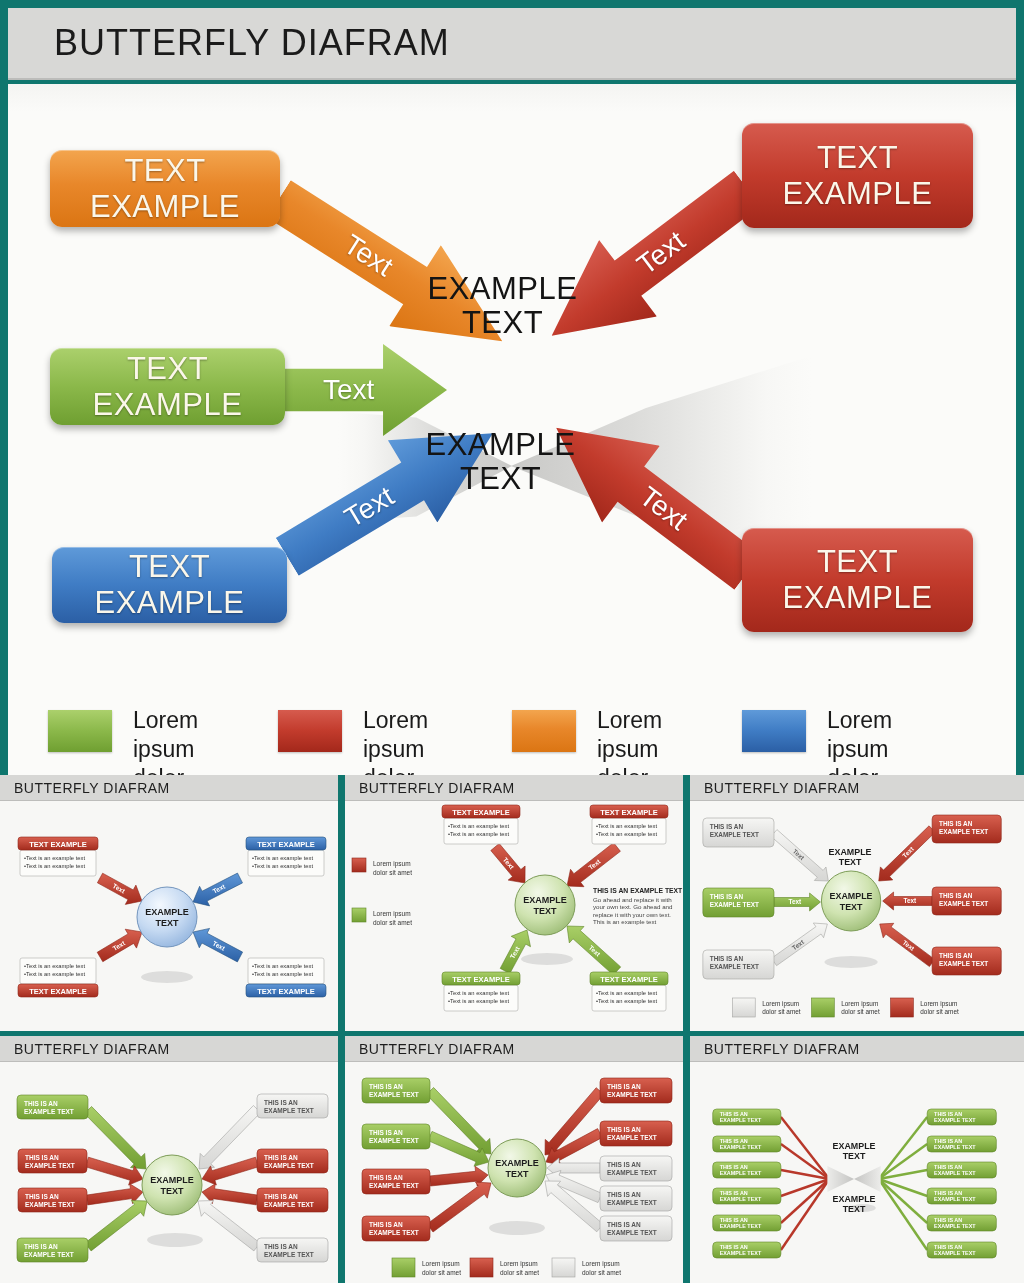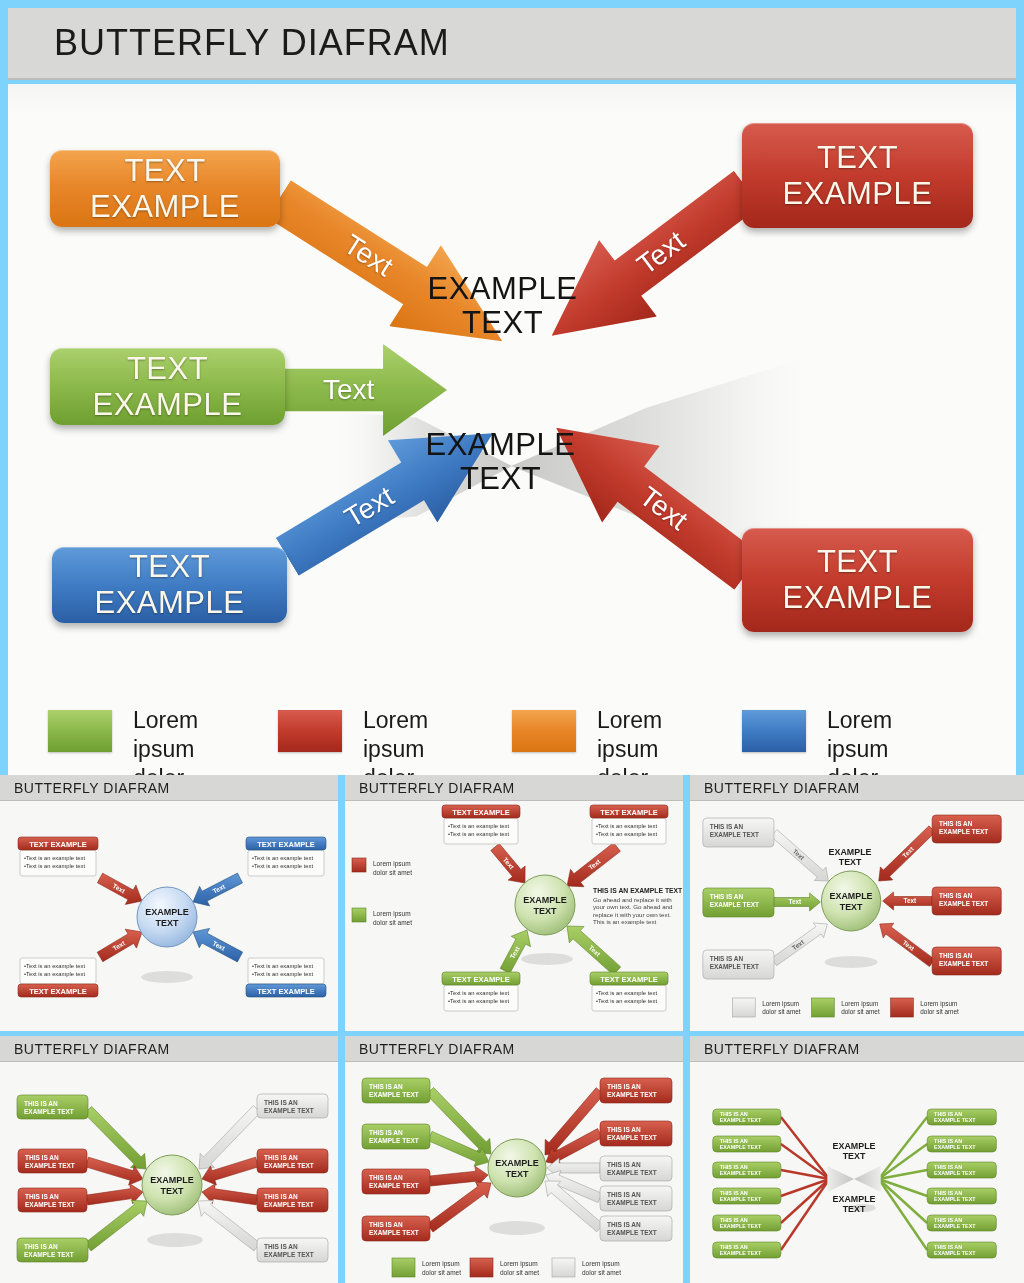--- a/index.html
+++ b/index.html
@@ -1,17 +1,17 @@
 <!DOCTYPE html>
 <html><head>
 <meta charset="utf-8">
 <style>
   * { margin:0; padding:0; box-sizing:border-box; }
   html,body { width:1024px; height:1283px; font-family:"Liberation Sans", sans-serif; }
-  .page { position:relative; width:1024px; height:1283px; background:#7dd3fc; overflow:hidden; }
+  .page { position:relative; width:1024px; height:1283px; background:#0f766e; overflow:hidden; }
 
   
   .hdr { position:absolute; left:8px; top:8px; width:1008px; height:72px;
          background:#d8d8d6; border-bottom:2px solid #bcbcba; display:flex; align-items:center; }
   .hdr h1 { font-size:36px; font-weight:400; color:#1b1b1b; letter-spacing:1px; padding-left:46px; }
 
   
   .slide { position:absolute; left:8px; top:84px; width:1008px; height:691px;
            background:linear-gradient(180deg,#f4f4f2 0%, #fbfbf9 4%, #fbfbf9 100%); }
 

